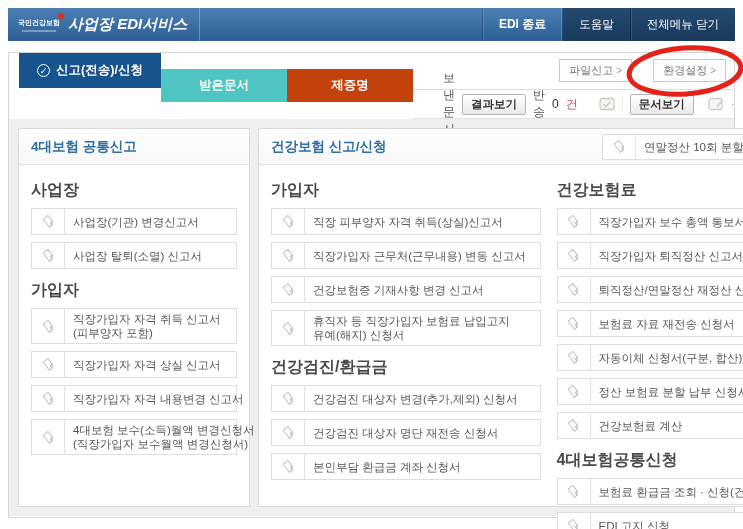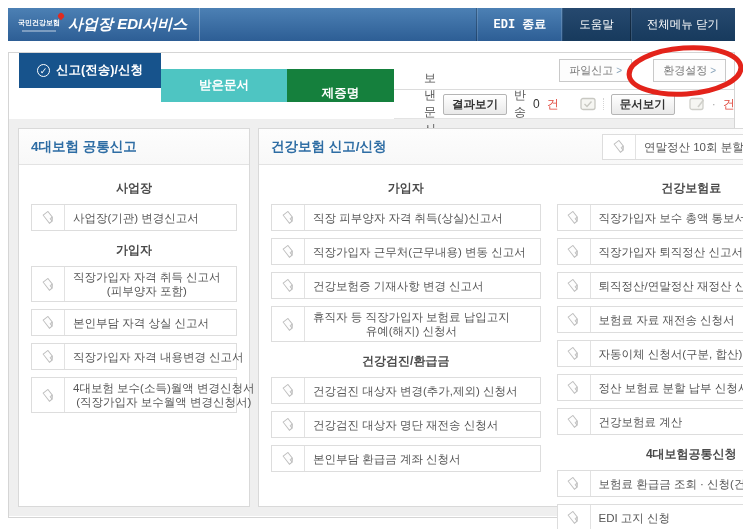--- a/index.html
+++ b/index.html
@@ -9,67 +9,67 @@
   .topbar{ position:absolute; left:8px; right:8px; top:8px; height:33px;
     background:linear-gradient(#4c80b4,#2d5e95); display:flex; align-items:stretch; }
   .brand{ display:flex; align-items:center; padding:0 12px 0 10px; border-right:1px solid rgba(255,255,255,.28); }
   .logo{ position:relative; margin-right:8px; text-align:center; }
   .logo-txt{ color:#fff; font-size:7px; font-weight:bold; letter-spacing:0; display:block; }
   .logo-mark{ position:absolute; right:-4px; top:-5px; width:6px; height:6px; background:#e02b20; border-radius:50% 50% 50% 0; transform:rotate(-45deg); }
   .logo-sub{ display:block; width:34px; height:2px; background:rgba(255,255,255,.35); margin:2px auto 0; }
   .app-title{ color:#fff; font-size:15px; font-weight:bold; white-space:nowrap;font-style:italic; }
   .tb-spacer{ flex:1; }
   .tb-btn{ display:flex; align-items:center; padding:0 16px; color:#fff; font-size:12px; font-weight:bold; cursor:pointer; white-space:nowrap; }
-  .tb-exit{ border-left:1px solid rgba(0,0,0,.25); border-right:1px solid rgba(0,0,0,.25); box-shadow:inset 1px 0 rgba(255,255,255,.15), inset -1px 0 rgba(255,255,255,.15);font-family:Liberation Mono, monospace; }
+  .tb-exit{ border-left:1px solid rgba(0,0,0,.25); border-right:1px solid rgba(0,0,0,.25); box-shadow:inset 1px 0 rgba(255,255,255,.15), inset -1px 0 rgba(255,255,255,.15); }
   .tb-dark{ display:flex; background:linear-gradient(#26496f,#173a5d); }
   .tb-dark .tb-btn{ font-weight:normal; font-size:11.5px; }
   .tb-dark .tb-btn + .tb-btn{ border-left:1px solid rgba(0,0,0,.35); box-shadow:inset 1px 0 rgba(255,255,255,.12); }
 
   
   .container{ position:absolute; left:8px; right:8px; top:52px; height:466px;
     border:1px solid #d5d5d5; background:#fff; }
 
   
   .tabrow{ position:relative; height:36px; padding-left:10px; }
   .tab{ float:left; height:33px; margin-top:16px; display:flex; align-items:center; justify-content:center;
     color:#fff; font-size:12.5px; font-weight:bold; cursor:pointer; }
   .tab-active{ width:142px; height:35px; margin-top:0; background:#17538c; }
   .tab-teal{ width:126px; background:#4ec5c2; }
-  .tab-gray{ width:107px; background:#15803d;align-items:flex-end; }
+  .tab-gray{ width:126px; background:#c2410c; }
   .tab-check{ width:13px; height:13px; border:1.5px solid #fff; border-radius:50%; display:inline-flex; align-items:center; justify-content:center; font-size:9px; font-weight:bold; margin-right:6px; }
   .quick{ position:absolute; right:8px; top:6px; display:flex; gap:21px; }
   .quick-btn{ background:#fdfdfd; border:1px solid #c9c9c9; color:#777; font-size:11px; padding:3px 9px; cursor:pointer; white-space:nowrap; }
   .quick-btn .arrow{ color:#8aa5bb; margin-left:3px; font-size:10px; }
 
   
   .annot{ position:absolute; left:620px; top:44px; width:126px; height:56px; z-index:40; pointer-events:none; }
 
   
   .toolrow{ height:30px; border-top:1px solid #dcdcdc; border-bottom:1px solid #e3e3e3;
     display:flex; align-items:center; gap:7px; padding-left:30px; font-size:12px; color:#555; background:#fff; }
   .mini-btn{ background:linear-gradient(#ffffff,#e9e9e9); border:1px solid #b5b5b5; border-radius:2px;
     font-size:11.5px; font-weight:bold; color:#333; padding:2px 8px; cursor:pointer; white-space:nowrap; }
   .cnt{ color:#333; }
   .unit-red{ color:#e0483d; }
   .sep{ width:1px; height:12px; background:#d0d0d0; display:inline-block; }
   .sep-dot{ width:0; height:12px; border-left:1px dotted #d5d5d5; display:inline-block; }
   .tool-ico{ display:inline-flex; }
 
   
-  .content{ height:calc(100% - 67px); background:#efefef; padding:9px; display:flex; gap:8px;text-align:center; }
+  .content{ height:calc(100% - 67px); background:#efefef; padding:9px; display:flex; gap:8px; }
   .panel{ background:#fff; border:1px solid #d9d9d9; }
   .panel-a{ width:232px; }
   .panel-b{ flex:1; }
   .panel-head{ height:36px; display:flex; align-items:center; padding:0 12px; border-bottom:1px solid #e3e3e3;
     background:linear-gradient(#fdfdfd,#f8f8f8); }
   .panel-title{ color:#2e6da4; font-size:13.5px; font-weight:bold; white-space:nowrap; }
   .head-item{ margin-left:auto; width:224px; }
   .panel-body{ padding:4px 12px; display:flex; gap:16px; }
   .pcol{ flex:1; min-width:0; }
-  .sec-label{ font-size:12px; font-weight:bold; color:#4a4a4a; margin:11px 0 7px; }
+  .sec-label{ font-size:16px; font-weight:bold; color:#4a4a4a; margin:11px 0 7px; }
   .item{ border:1px solid #ddd; background:#fff; display:flex; align-items:stretch; margin-bottom:7px; min-height:27px; cursor:pointer; }
   .item-ico{ width:33px; flex:0 0 33px; border-right:1px solid #e2e2e2; display:flex; align-items:center; justify-content:center; }
   .item-label{ display:flex; flex-direction:column; justify-content:center; padding:3px 8px; font-size:11.5px; color:#555; line-height:14px; white-space:nowrap; }
   .head-item .item{ margin-bottom:0; min-height:26px; }
 </style>
 </head>
 <body>
 
 <div class="topbar">
   <div class="brand">
@@ -152,20 +152,33 @@
                   <g transform="rotate(-38 7 7)">
                     <path d="M4 1.5 h6.5 v7.5 l-3 3.5 h-3.5 z" fill="#fdfdfd" stroke="#bdbdbd" stroke-width="1"></path>
                     <path d="M10.5 9 l-3 3.5 v-3.5 z" fill="#ddd" stroke="#bdbdbd" stroke-width=".8"></path>
                   </g>
                 </svg>
               </span>
               <div class="item-label">
                 <span>사업장(기관) 변경신고서</span>
               </div>
             </div>
+            <div class="item">
+              <span class="item-ico">
+                <svg width="13" height="13" viewBox="0 0 14 14">
+                  <g transform="rotate(-38 7 7)">
+                    <path d="M4 1.5 h6.5 v7.5 l-3 3.5 h-3.5 z" fill="#fdfdfd" stroke="#bdbdbd" stroke-width="1"></path>
+                    <path d="M10.5 9 l-3 3.5 v-3.5 z" fill="#ddd" stroke="#bdbdbd" stroke-width=".8"></path>
+                  </g>
+                </svg>
+              </span>
+              <div class="item-label">
+                <span>사업장 탈퇴(소멸) 신고서</span>
+              </div>
+            </div>
             <div class="sec-label">가입자</div>
             <div class="item">
               <span class="item-ico">
                 <svg width="13" height="13" viewBox="0 0 14 14">
                   <g transform="rotate(-38 7 7)">
                     <path d="M4 1.5 h6.5 v7.5 l-3 3.5 h-3.5 z" fill="#fdfdfd" stroke="#bdbdbd" stroke-width="1"></path>
                     <path d="M10.5 9 l-3 3.5 v-3.5 z" fill="#ddd" stroke="#bdbdbd" stroke-width=".8"></path>
                   </g>
                 </svg>
               </span>
@@ -177,21 +190,21 @@
             <div class="item">
               <span class="item-ico">
                 <svg width="13" height="13" viewBox="0 0 14 14">
                   <g transform="rotate(-38 7 7)">
                     <path d="M4 1.5 h6.5 v7.5 l-3 3.5 h-3.5 z" fill="#fdfdfd" stroke="#bdbdbd" stroke-width="1"></path>
                     <path d="M10.5 9 l-3 3.5 v-3.5 z" fill="#ddd" stroke="#bdbdbd" stroke-width=".8"></path>
                   </g>
                 </svg>
               </span>
               <div class="item-label">
-                <span>본인부담 자격 상실 신고서</span>
+                <span>직장가입자 자격 상실 신고서</span>
               </div>
             </div>
             <div class="item">
               <span class="item-ico">
                 <svg width="13" height="13" viewBox="0 0 14 14">
                   <g transform="rotate(-38 7 7)">
                     <path d="M4 1.5 h6.5 v7.5 l-3 3.5 h-3.5 z" fill="#fdfdfd" stroke="#bdbdbd" stroke-width="1"></path>
                     <path d="M10.5 9 l-3 3.5 v-3.5 z" fill="#ddd" stroke="#bdbdbd" stroke-width=".8"></path>
                   </g>
                 </svg>

